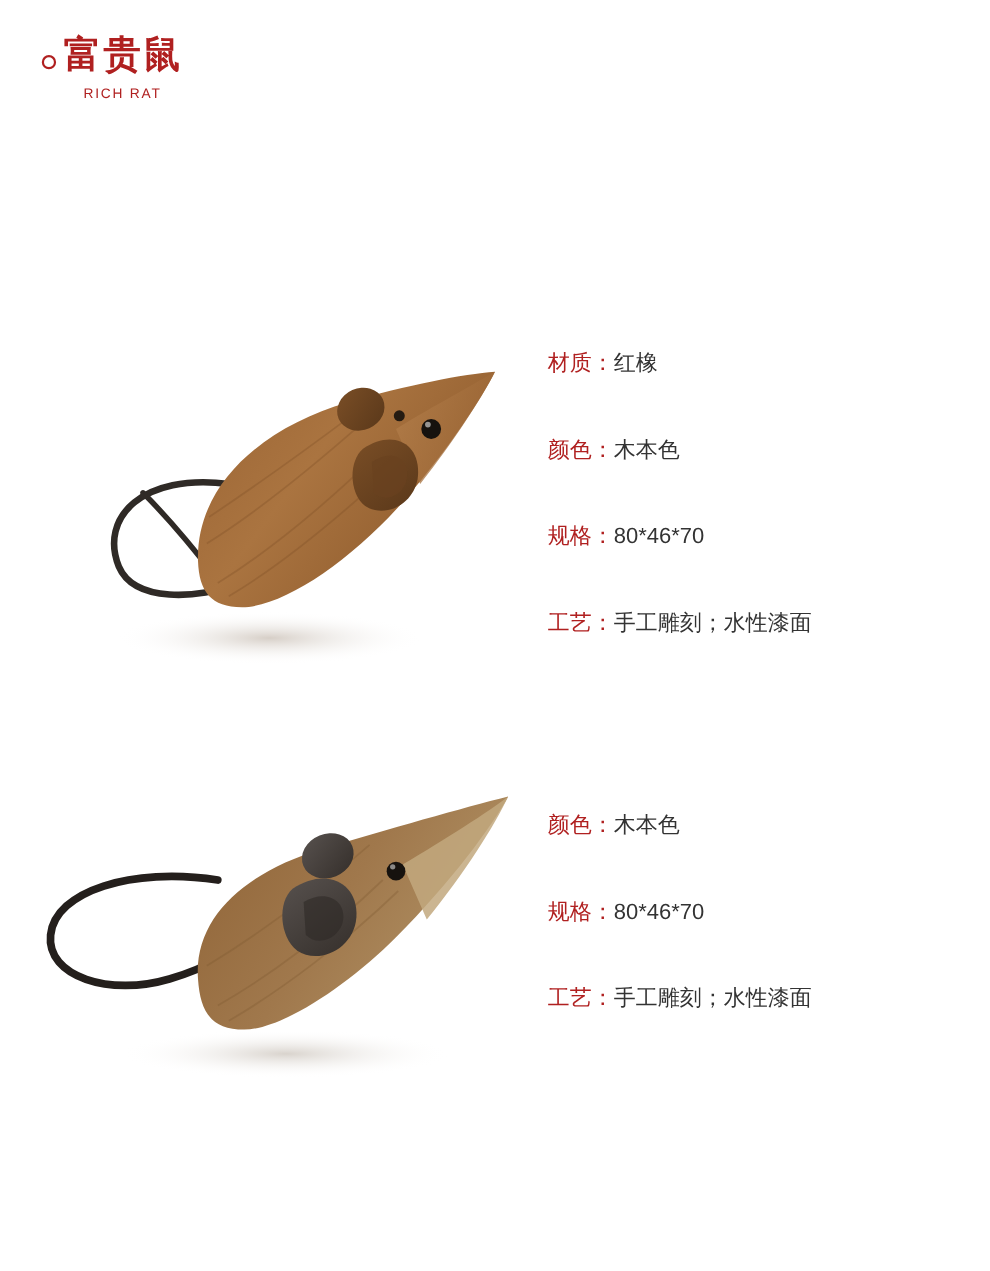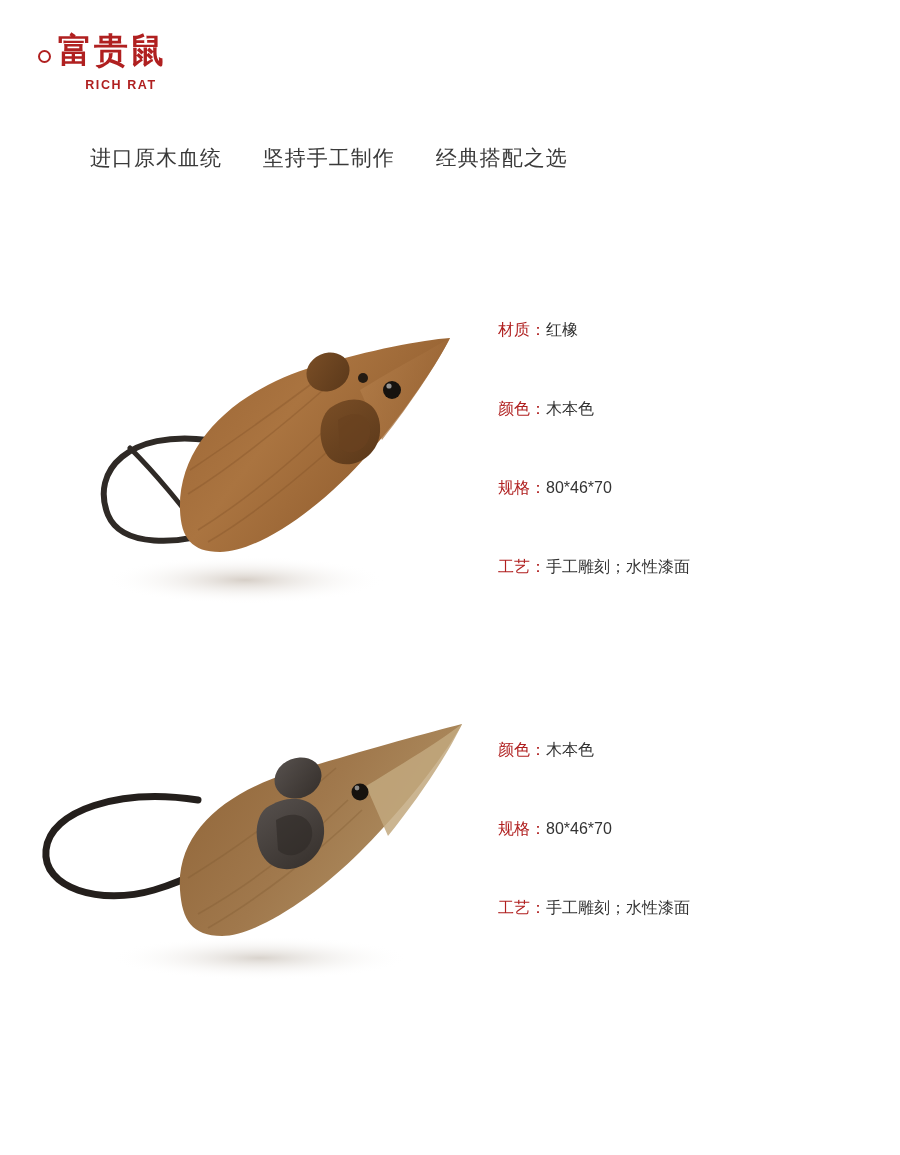--- a/index.html
+++ b/index.html
@@ -16,21 +16,20 @@
     overflow: hidden;
   }
 
   
   .header {
     padding: 28px 0 0 38px;
   }
   .title-row {
     display: flex;
     align-items: flex-start;
-    text-align: center;
   }
   .bullet-ring {
     width: 9px;
     height: 9px;
     border: 2px solid #b02020;
     border-radius: 50%;
     margin-top: 22px;
     margin-right: 7px;
     flex: none;
   }
@@ -40,21 +39,21 @@
     color: #b02020;
     letter-spacing: 2px;
     line-height: 44px;
   }
   .title-en {
     margin-left: 18px;
     margin-top: 6px;
     font-size: 12.5px;
     letter-spacing: 1.6px;
     color: #b02020;
-    font-weight: bold;
+    font-weight: normal;
   }
 
   .subtitle {
     margin: 52px 0 0 52px;
     font-size: 21px;
     color: #3a3a3a;
     letter-spacing: 1px;
     word-spacing: 10px;
   }
   .subtitle span {
@@ -78,21 +77,21 @@
     height: 360px;
   }
 
   .specs {
     position: absolute;
     left: 498px;
     top: 36px;
     width: 380px;
   }
   .spec-row {
-    font-size: 16px;
+    font-size: 20px;
     line-height: 28px;
     margin-bottom: 51px;
     white-space: nowrap;
   }
   .spec-label {
     color: #b02020;
   }
   .spec-value {
     color: #333333;
   }
@@ -103,25 +102,20 @@
 </head>
 <body>
 
 <div class="header">
   <div class="title-row">
     <div class="bullet-ring"></div>
     <div>
       <span class="title-cn">富贵鼠</span>
       <div class="title-en">RICH RAT</div>
     </div>
-  </div>
-  <div class="subtitle">
-    <span>进口原木血统</span>
-    <span>坚持手工制作</span>
-    <span>经典搭配之选</span>
   </div>
 </div>
 
 <div class="product product-1">
 
   <div class="photo">
     <svg class="mouse-svg" width="440" height="360" viewBox="0 0 440 360" xmlns="http://www.w3.org/2000/svg">
       <defs>
         <linearGradient id="oakBody" x1="0" y1="0" x2="1" y2="0.6">
           <stop offset="0%" stop-color="#9a6434"></stop>

